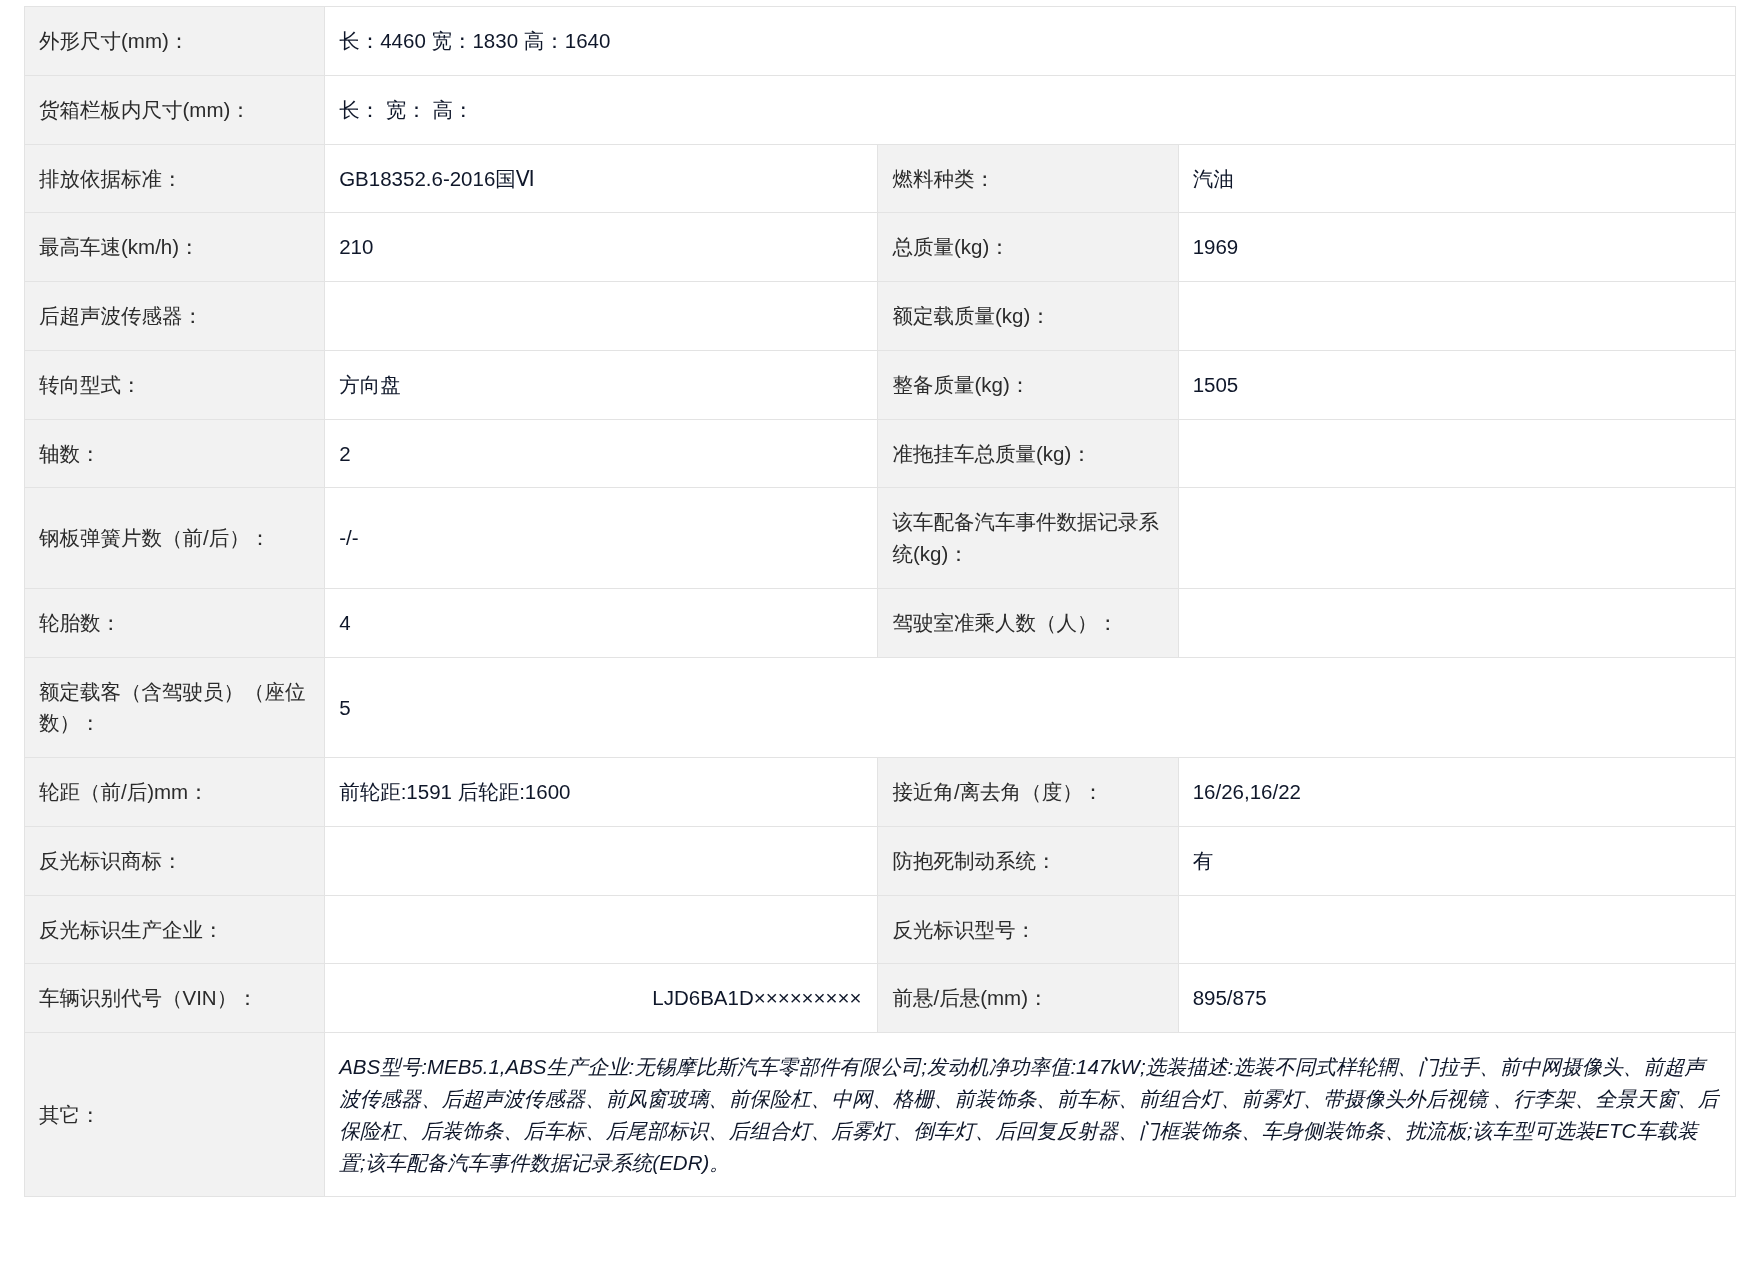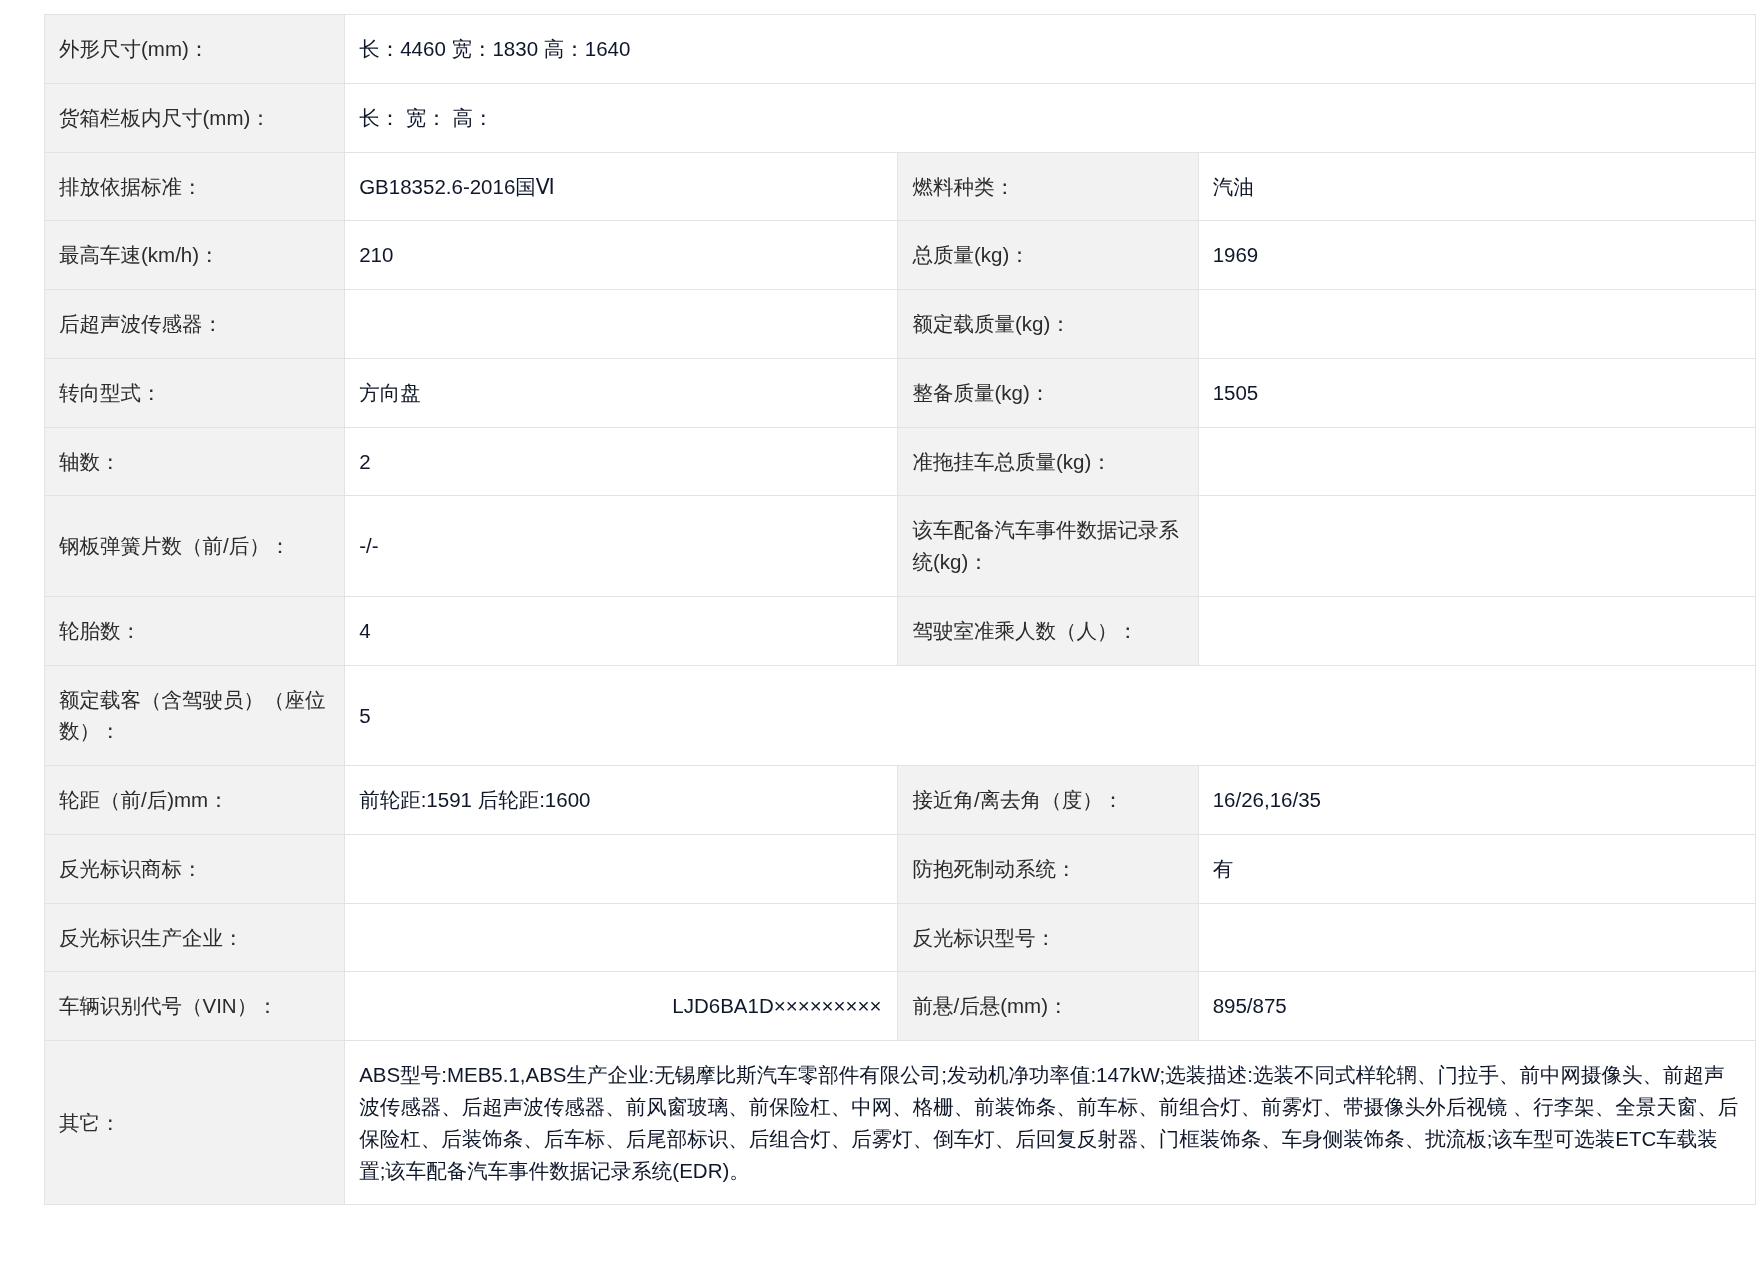--- a/index.html
+++ b/index.html
@@ -8,22 +8,21 @@
     background: #ffffff;
   }
   body {
     width: 1763px;
     font-family: "Liberation Sans", "DejaVu Sans", sans-serif;
     color: #2b2b2b;
   }
   .page {
     width: 1492px;
     box-sizing: border-box;
-    padding: 6px 25px 20px 44px;
-    margin-top: 8px;
+    padding: 6px 25px 20px 24px;
   }
   table.spec {
     border-collapse: collapse;
     width: 1712px;
     table-layout: fixed;
     font-size: 20.5px;
   }
   table.spec td {
     border: 1px solid #e3e3e3;
     padding: 18px 16px 18px 14px;
@@ -43,20 +42,21 @@
   .col-l1 { width: 300px; }
   .col-v1 { width: 553px; }
   .col-l2 { width: 300px; }
   .col-v2 { width: 557px; }
   .tall td { padding-top: 26px; padding-bottom: 26px; }
   .other-label { }
   .other-value {
     line-height: 1.72;
     padding-top: 20px;
     padding-bottom: 20px;
+    font-style: italic;
   }
   .nowrap-cell { white-space: nowrap; text-align: right; }
 </style>
 </head>
 <body>
 
 <div class="page">
   <table class="spec">
     <colgroup>
       <col class="col-l1">
@@ -128,21 +128,21 @@
 
       <tr class="tall">
         <td class="label">额定载客（含驾驶员）（座位数）：</td>
         <td class="value" colspan="3">5</td>
       </tr>
 
       <tr>
         <td class="label">轮距（前/后)mm：</td>
         <td class="value">前轮距:1591 后轮距:1600</td>
         <td class="label">接近角/离去角（度）：</td>
-        <td class="value">16/26,16/35</td>
+        <td class="value">16/26,16/22</td>
       </tr>
 
       <tr>
         <td class="label">反光标识商标：</td>
         <td class="value"></td>
         <td class="label">防抱死制动系统：</td>
         <td class="value">有</td>
       </tr>
 
       <tr>

